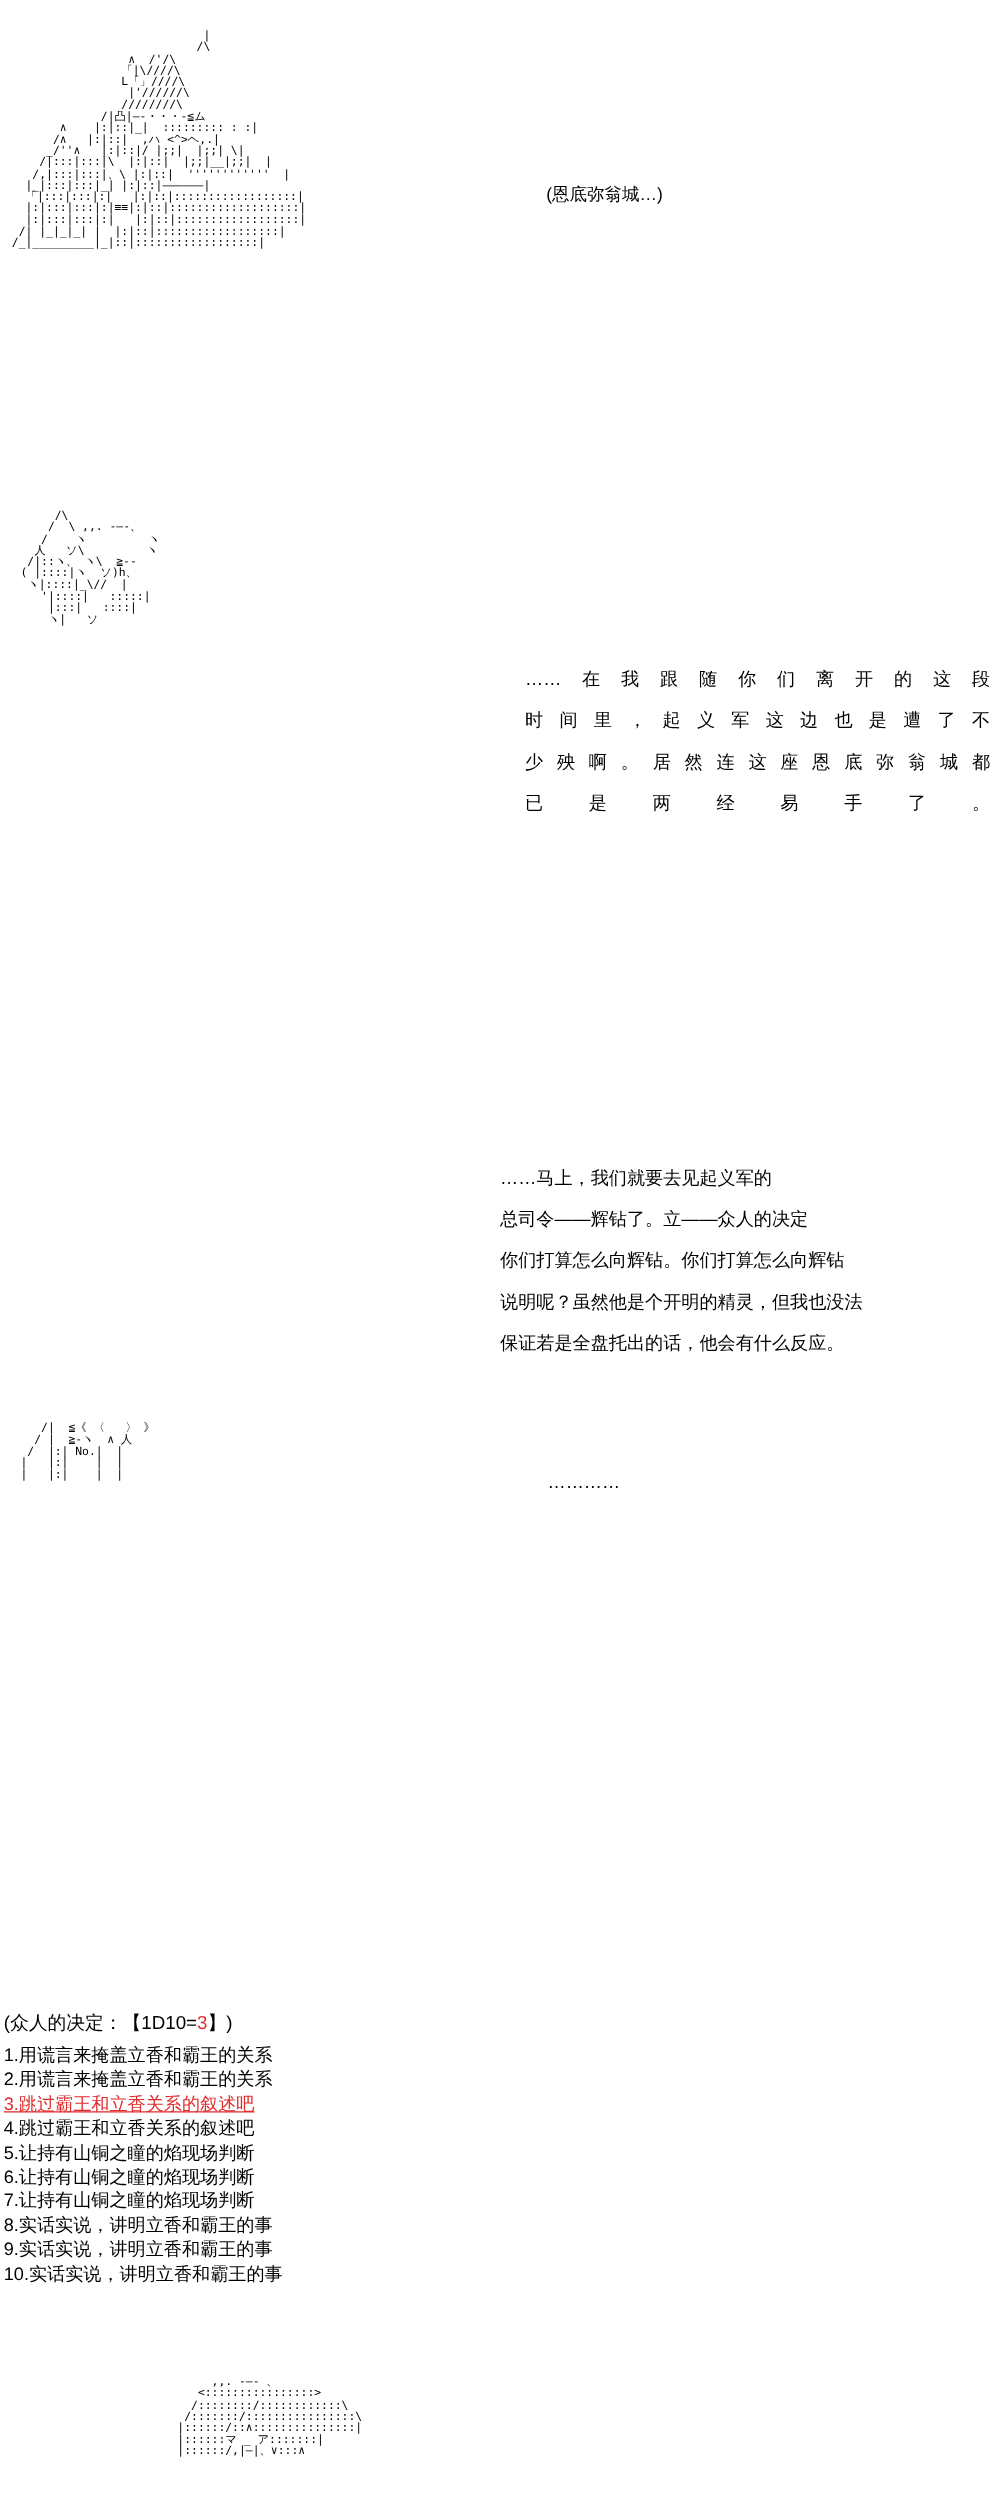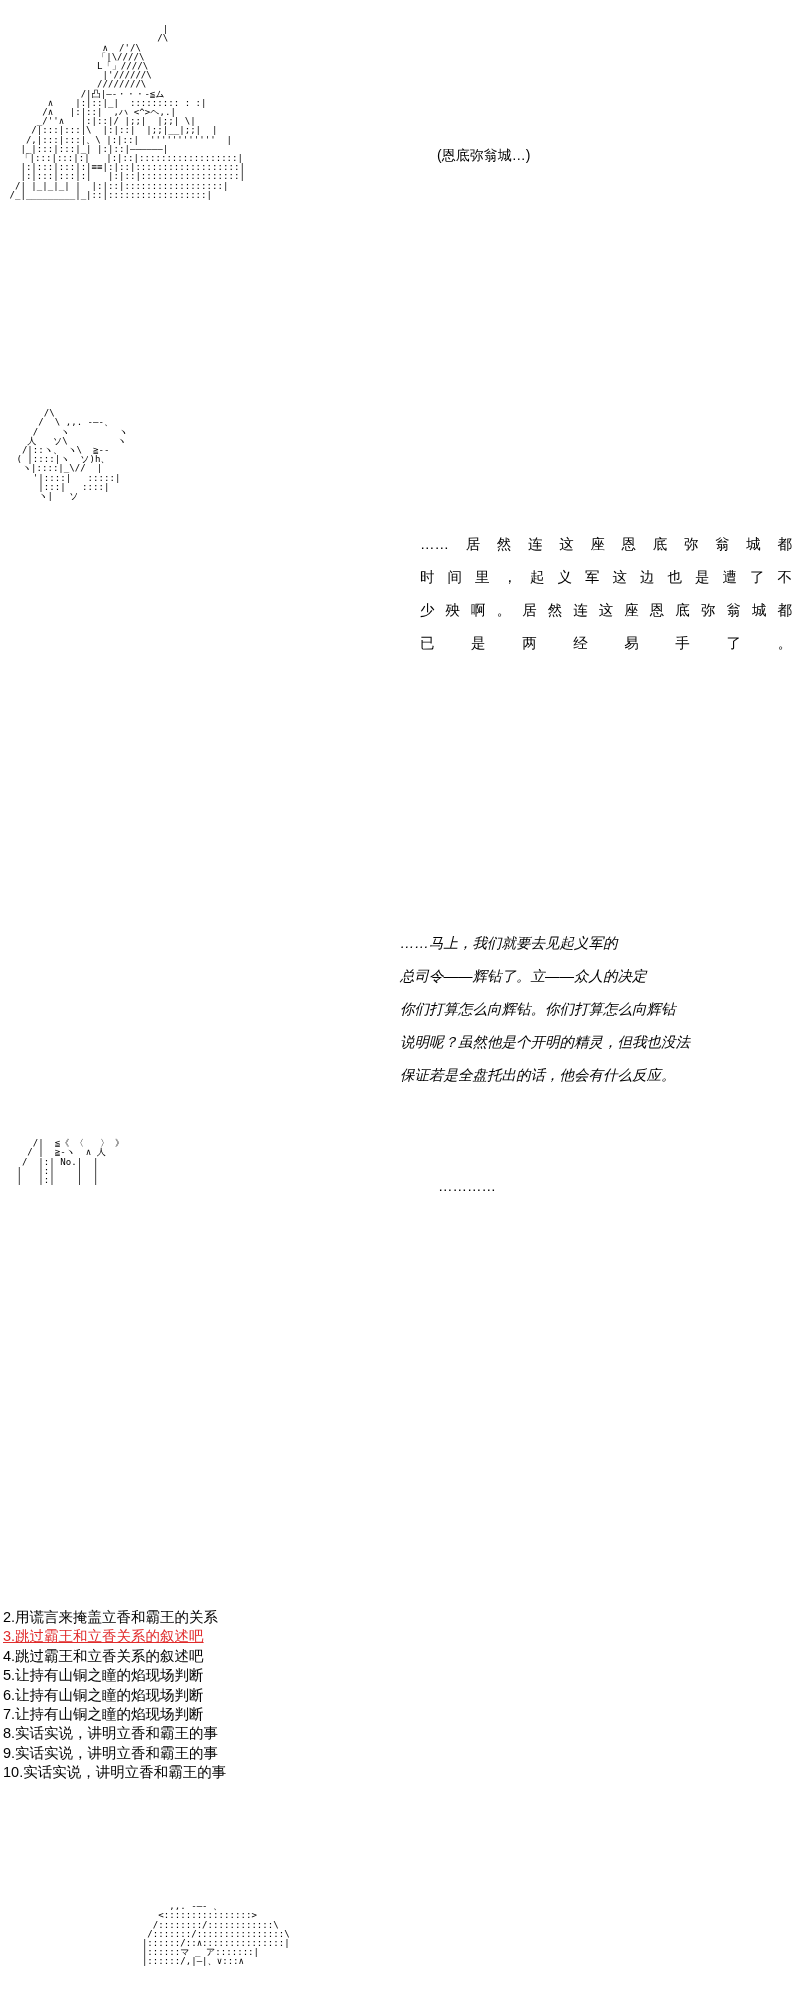--- a/index.html
+++ b/index.html
@@ -94,21 +94,20 @@
     font-size: 9.1px;
     line-height: 9.2px;
   }
   #dialogue-b {
     position: absolute;
     left: 400px;
     top: 152px;
     width: 392px;
     font-size: 14.5px;
     line-height: 33px;
-    font-style: italic;
   }
   #dialogue-b .ln { display: block; white-space: nowrap; }
 
   
   #panel-four {
     position: absolute;
     left: 0px;
     top: 1130px;
     width: 800px;
     height: 190px;
@@ -212,21 +211,21 @@
        /  \ ,,. -―-、
       /    ヽ         ヽ
      人   ソ\         ヽ
     /|::ヽ、 ヽ\  ≧--
    ( |::::|ヽ  ソ)h、
     ヽ|::::|_\//  |
       '|::::|   :::::|
        |:::|   ::::|
        ヽ|   ソ</pre>
     <div id="dialogue-a">
-      <span class="ln">……居然连这座恩底弥翁城都</span>
+      <span class="ln">……在我跟随你们离开的这段</span>
       <span class="ln">时间里，起义军这边也是遭了不</span>
       <span class="ln">少殃啊。居然连这座恩底弥翁城都</span>
       <span class="ln last">已是两经易手了。</span>
     </div>
   </div>
 
   <div id="panel-three">
     <div id="dialogue-b">
       <span class="ln">……马上，我们就要去见起义军的</span>
       <span class="ln">总司令――辉钻了。立――众人的决定</span>
@@ -239,21 +238,23 @@
   <div id="panel-four">
     <pre class="aa" id="char-c-art">      /|  ≦《 〈   〉 》
      / |  ≧-ヽ  ∧ 人
     /  |:| No.|  |
    |   |:|    |  |
    |   |:|    |  |</pre>
     <div id="dialogue-c">…………</div>
   </div>
 
   <div id="decision-block">
+    <div id="decision-header"><span>(众人的决定：【1D10=</span><span class="roll-value">3</span><span>】)</span></div>
     <ol id="choice-list">
+        <li><span>1.</span><span>用谎言来掩盖立香和霸王的关系</span></li>
         <li><span>2.</span><span>用谎言来掩盖立香和霸王的关系</span></li>
         <li class="selected"><span>3.</span><span>跳过霸王和立香关系的叙述吧</span></li>
         <li><span>4.</span><span>跳过霸王和立香关系的叙述吧</span></li>
         <li><span>5.</span><span>让持有山铜之瞳的焰现场判断</span></li>
         <li><span>6.</span><span>让持有山铜之瞳的焰现场判断</span></li>
         <li><span>7.</span><span>让持有山铜之瞳的焰现场判断</span></li>
         <li><span>8.</span><span>实话实说，讲明立香和霸王的事</span></li>
         <li><span>9.</span><span>实话实说，讲明立香和霸王的事</span></li>
         <li><span>10.</span><span>实话实说，讲明立香和霸王的事</span></li>
       </ol>

